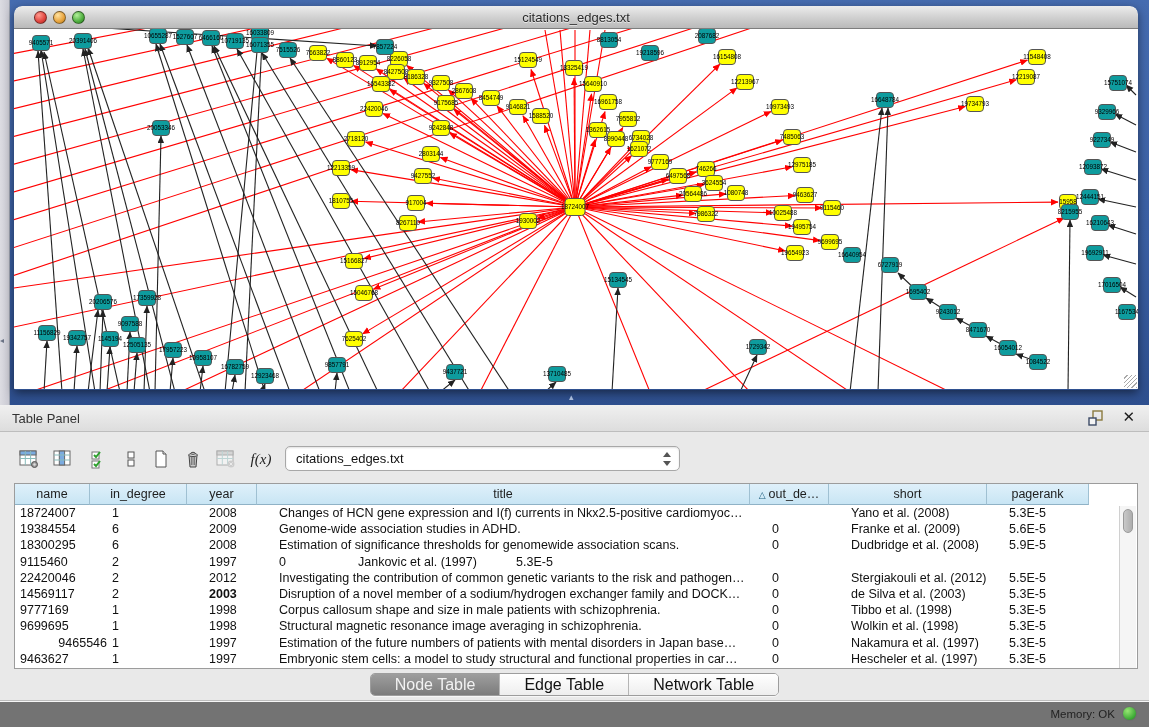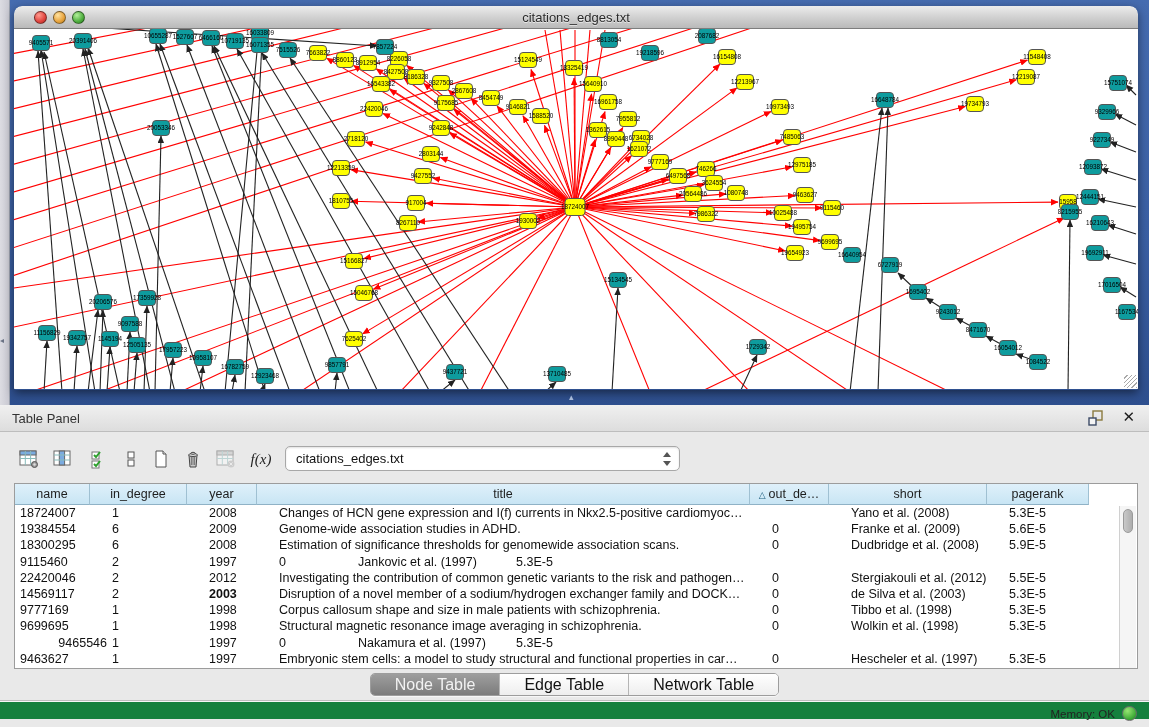--- a/index.html
+++ b/index.html
@@ -62,21 +62,21 @@
     background:linear-gradient(90deg,#c9c9c9,#adadad);border:1px solid #9a9a9a;}
   
   .tabs{position:absolute;left:0;top:268px;width:1149px;height:23px;text-align:center;}
   .tabgroup{display:inline-flex;border:1px solid #9d9d9d;border-radius:5px;overflow:hidden;
     box-shadow:0 1px 1px rgba(255,255,255,.7), inset 0 1px 0 rgba(255,255,255,.5);}
   .tab{height:21px;line-height:21px;padding:0 24px;font-size:16px;color:#111;
     background:linear-gradient(#ffffff,#eeeeee);border-right:1px solid #b5b5b5;}
   .tab:last-child{border-right:none;}
   .tab.active{background:linear-gradient(#9e9e9e,#7c7c7c);color:#f2f2f2;}
   
-  .statusbar{position:absolute;left:0;top:295px;width:1149px;height:19px;background:#15803d;
+  .statusbar{position:absolute;left:0;top:295px;width:1149px;height:27px;background:#737373;
     border-top:1px solid #bdbdbd;box-shadow:inset 0 1px 0 #f6f6f6;}
   .memtext{position:absolute;right:34px;top:7px;font-size:11.5px;color:#222;}
   .memdot{position:absolute;right:12px;top:5px;width:15px;height:15px;border-radius:50%;
     border:1px solid #6d6d6d;background:radial-gradient(circle at 35% 30%,#97e673,#3aa834 70%,#2b8527);}
   svg text{pointer-events:none;}
 </style>
 </head>
 <body>
 
 <div class="desktop">
@@ -828,20 +828,21 @@
           <div class="td" style="width: 70px;">1998</div>
           <div class="td" style="width: 493px;">Structural magnetic resonance image averaging in schizophrenia.</div>
           <div class="td" style="width: 79px;">0</div>
           <div class="td" style="width: 158px;">Wolkin et al. (1998)</div>
           <div class="td" style="width: 102px;">5.3E-5</div>
         </div>
         <div class="tr">
           <div class="td" style="width: 92px; text-align: right;">9465546</div>
           <div class="td" style="width: 97px;">1</div>
           <div class="td" style="width: 70px;">1997</div>
+          <div class="td" style="width: 493px;">Estimation of the future numbers of patients with mental disorders in Japan base…</div>
           <div class="td" style="width: 79px;">0</div>
           <div class="td" style="width: 158px;">Nakamura et al. (1997)</div>
           <div class="td" style="width: 102px;">5.3E-5</div>
         </div>
         <div class="tr">
           <div class="td" style="width: 92px;">9463627</div>
           <div class="td" style="width: 97px;">1</div>
           <div class="td" style="width: 70px;">1997</div>
           <div class="td" style="width: 493px;">Embryonic stem cells: a model to study structural and functional properties in car…</div>
           <div class="td" style="width: 79px;">0</div>

